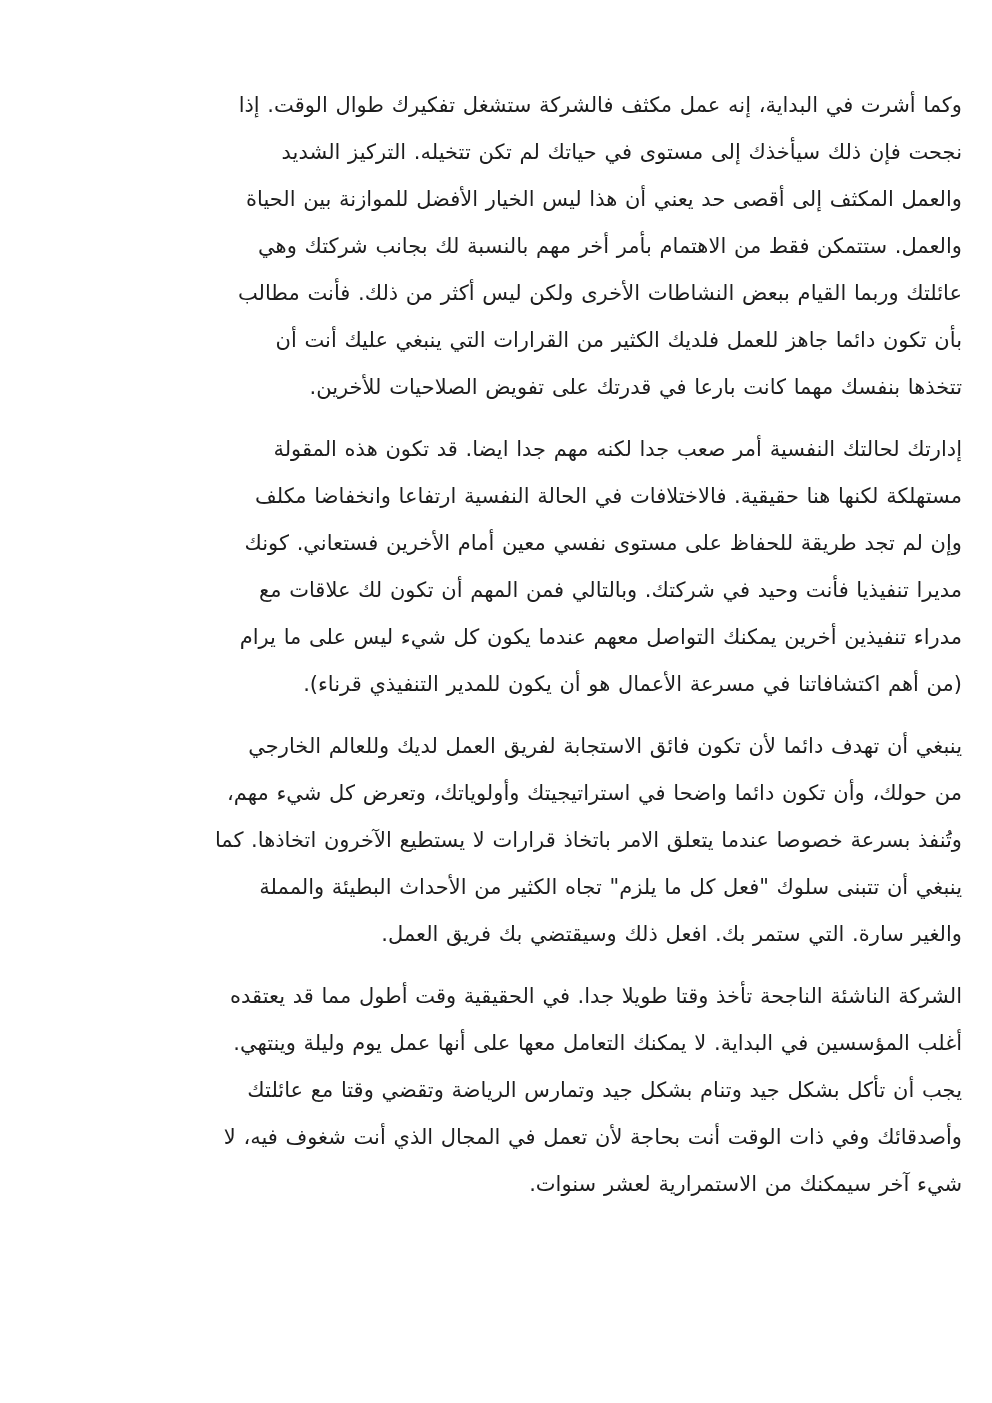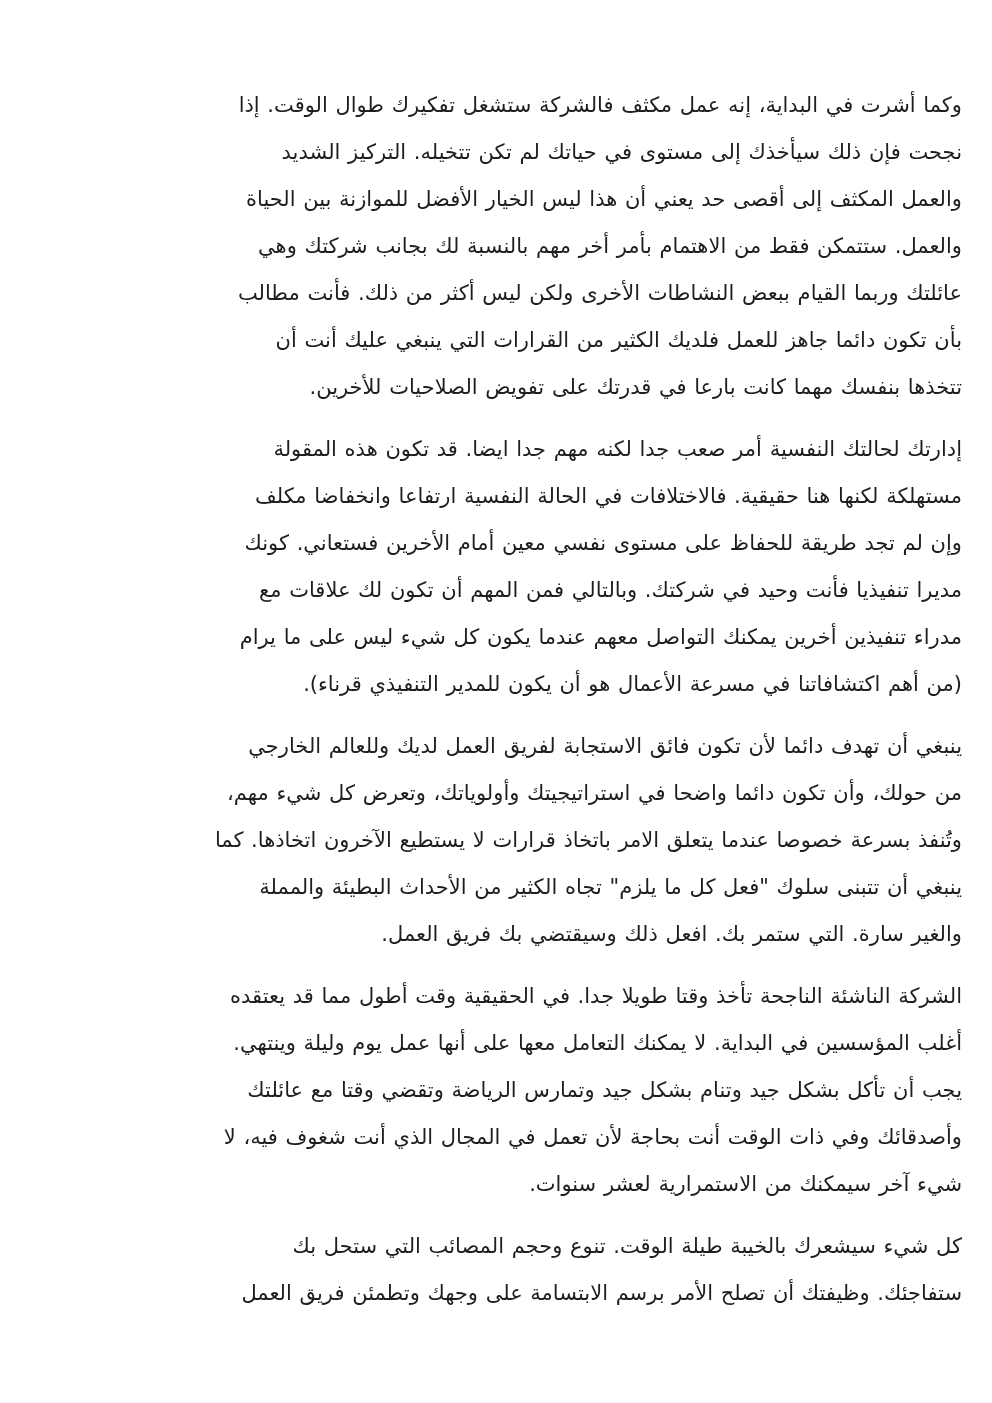--- a/index.html
+++ b/index.html
@@ -48,15 +48,13 @@
   <p class="para">ينبغي أن تهدف دائما لأن تكون فائق الاستجابة لفريق العمل لديك وللعالم الخارجي
 من حولك، وأن تكون دائما واضحا في استراتيجيتك وأولوياتك، وتعرض كل شيء مهم،
 وتُنفذ بسرعة خصوصا عندما يتعلق الامر باتخاذ قرارات لا يستطيع الآخرون اتخاذها. كما
 ينبغي أن تتبنى سلوك "فعل كل ما يلزم" تجاه الكثير من الأحداث البطيئة والمملة
 والغير سارة. التي ستمر بك. افعل ذلك وسيقتضي بك فريق العمل.</p>
   <p class="para">الشركة الناشئة الناجحة تأخذ وقتا طويلا جدا. في الحقيقية وقت أطول مما قد يعتقده
 أغلب المؤسسين في البداية. لا يمكنك التعامل معها على أنها عمل يوم وليلة وينتهي.
 يجب أن تأكل بشكل جيد وتنام بشكل جيد وتمارس الرياضة وتقضي وقتا مع عائلتك
 وأصدقائك وفي ذات الوقت أنت بحاجة لأن تعمل في المجال الذي أنت شغوف فيه، لا
 شيء آخر سيمكنك من الاستمرارية لعشر سنوات.</p>
-  <p class="para">كل شيء سيشعرك بالخيبة طيلة الوقت. تنوع وحجم المصائب التي ستحل بك
-ستفاجئك. وظيفتك أن تصلح الأمر برسم الابتسامة على وجهك وتطمئن فريق العمل</p>
 </div>
 
 </body></html>

